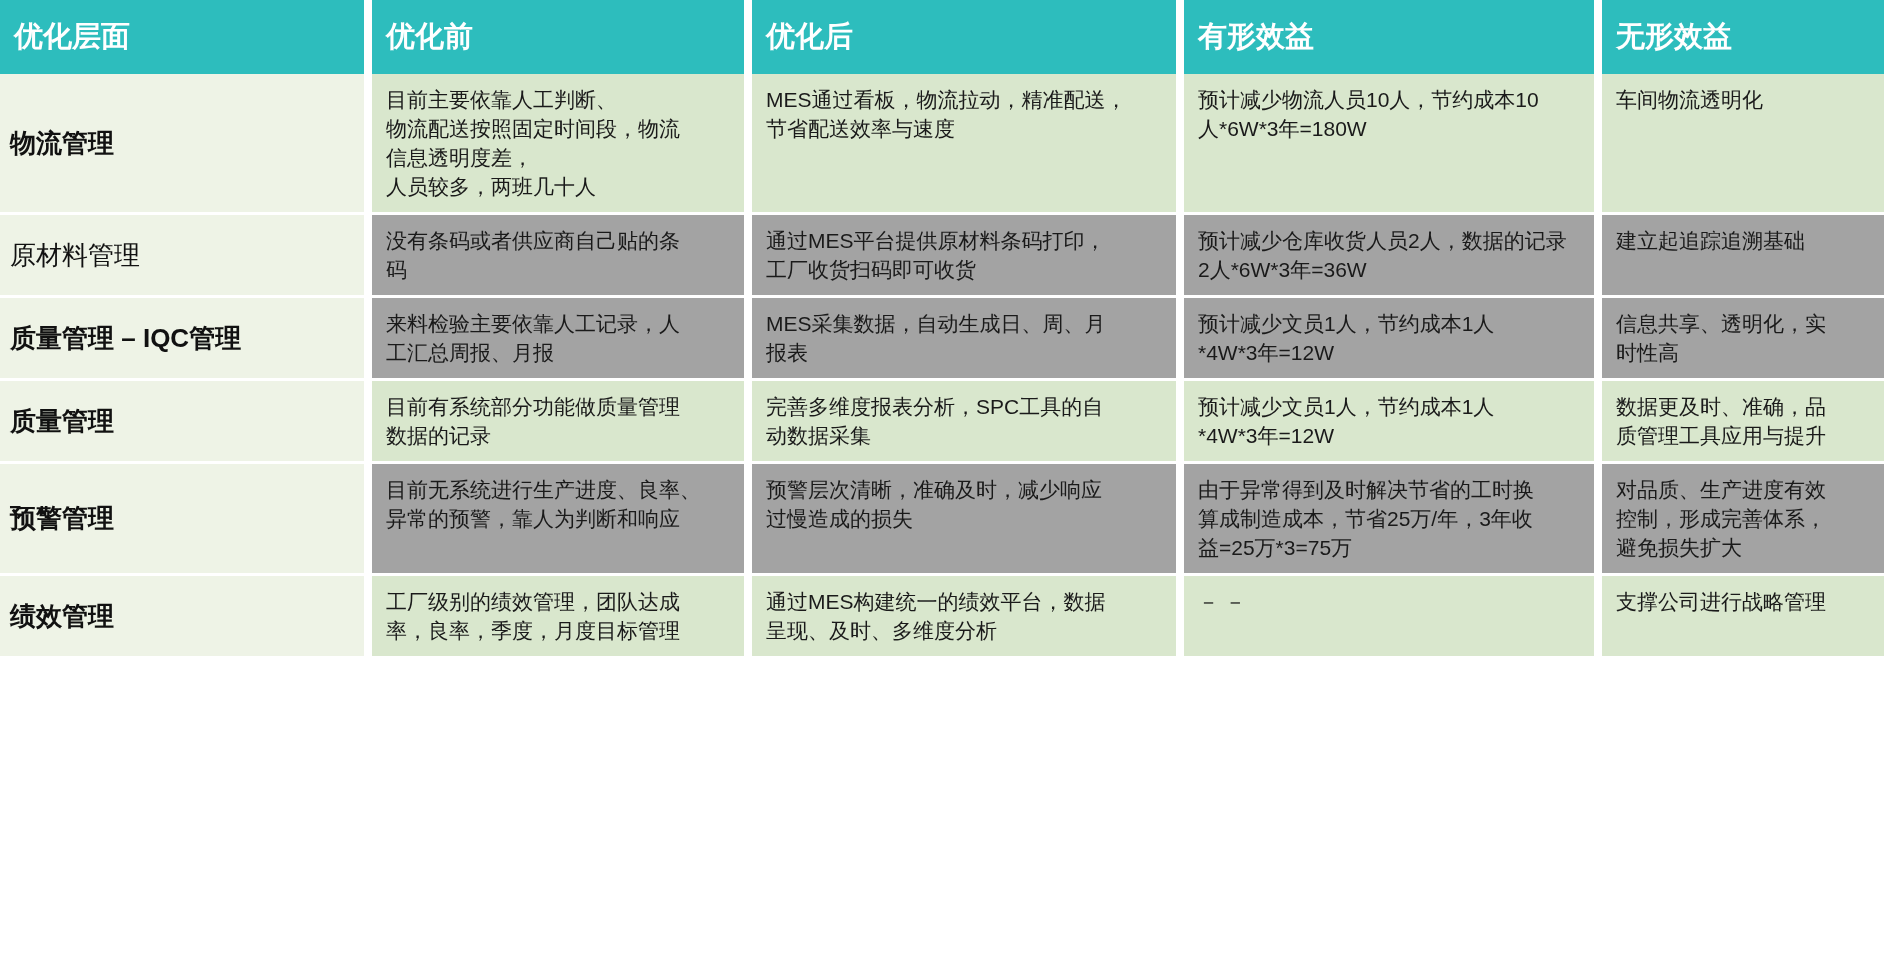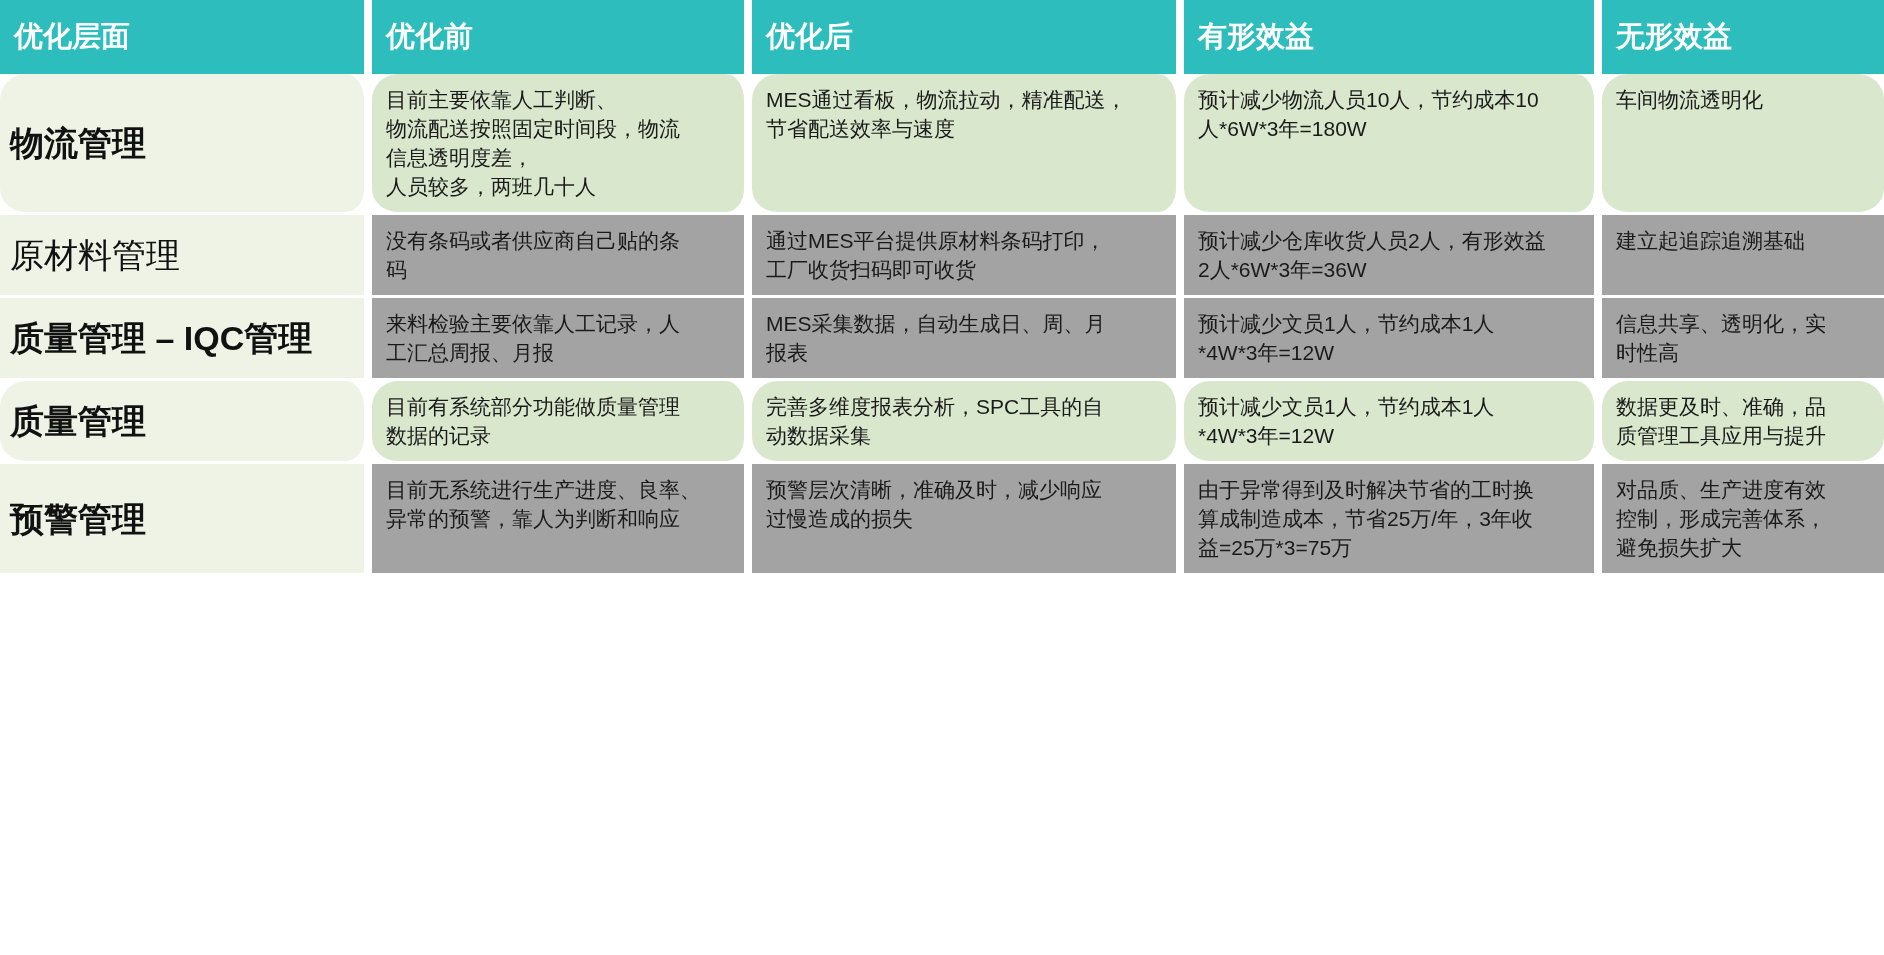--- a/index.html
+++ b/index.html
@@ -54,25 +54,25 @@
     box-sizing: border-box;
     border-right: 8px solid #ffffff;
     border-bottom: 3px solid #ffffff;
     line-height: 1.38;
     white-space: pre-line;
     word-break: break-word;
   }
   tbody td:last-child { border-right: none; }
 
   tbody tr.band-a td { background: #a3a3a3; }
-  tbody tr.band-b td { background: #d9e7cd; border-radius: 26px; }
+  tbody tr.band-b td { background: #d9e7cd; }
   tbody tr.band-a td.level, tbody tr.band-b td.level { background: #eef3e6; }
 
   tbody td.level {
-    font-size: 34px;
+    font-size: 26px;
     font-weight: bold;
     color: #111111;
     vertical-align: middle;
     padding-left: 10px;
   }
   tbody tr.level-plain td.level {
     font-weight: normal;
   }
   tbody tr.last td { border-bottom: none; }
 </style>
@@ -109,21 +109,21 @@
         <td>预计减少物流人员10人，节约成本10
 人*6W*3年=180W</td>
         <td>车间物流透明化</td>
       </tr>
       <tr class="band-a level-plain">
         <td class="level">原材料管理</td>
         <td>没有条码或者供应商自己贴的条
 码</td>
         <td>通过MES平台提供原材料条码打印，
 工厂收货扫码即可收货</td>
-        <td>预计减少仓库收货人员2人，有形效益
+        <td>预计减少仓库收货人员2人，数据的记录
 2人*6W*3年=36W</td>
         <td>建立起追踪追溯基础</td>
       </tr>
       <tr class="band-a">
         <td class="level">质量管理 – IQC管理</td>
         <td>来料检验主要依靠人工记录，人
 工汇总周报、月报</td>
         <td>MES采集数据，自动生成日、周、月
 报表</td>
         <td>预计减少文员1人，节约成本1人
@@ -148,15 +148,24 @@
 异常的预警，靠人为判断和响应</td>
         <td>预警层次清晰，准确及时，减少响应
 过慢造成的损失</td>
         <td>由于异常得到及时解决节省的工时换
 算成制造成本，节省25万/年，3年收
 益=25万*3=75万</td>
         <td>对品质、生产进度有效
 控制，形成完善体系，
 避免损失扩大</td>
       </tr>
+      <tr class="band-b">
+        <td class="level">绩效管理</td>
+        <td>工厂级别的绩效管理，团队达成
+率，良率，季度，月度目标管理</td>
+        <td>通过MES构建统一的绩效平台，数据
+呈现、及时、多维度分析</td>
+        <td>－ －</td>
+        <td>支撑公司进行战略管理</td>
+      </tr>
     </tbody>
   </table>
 </div>
 
 </body></html>

